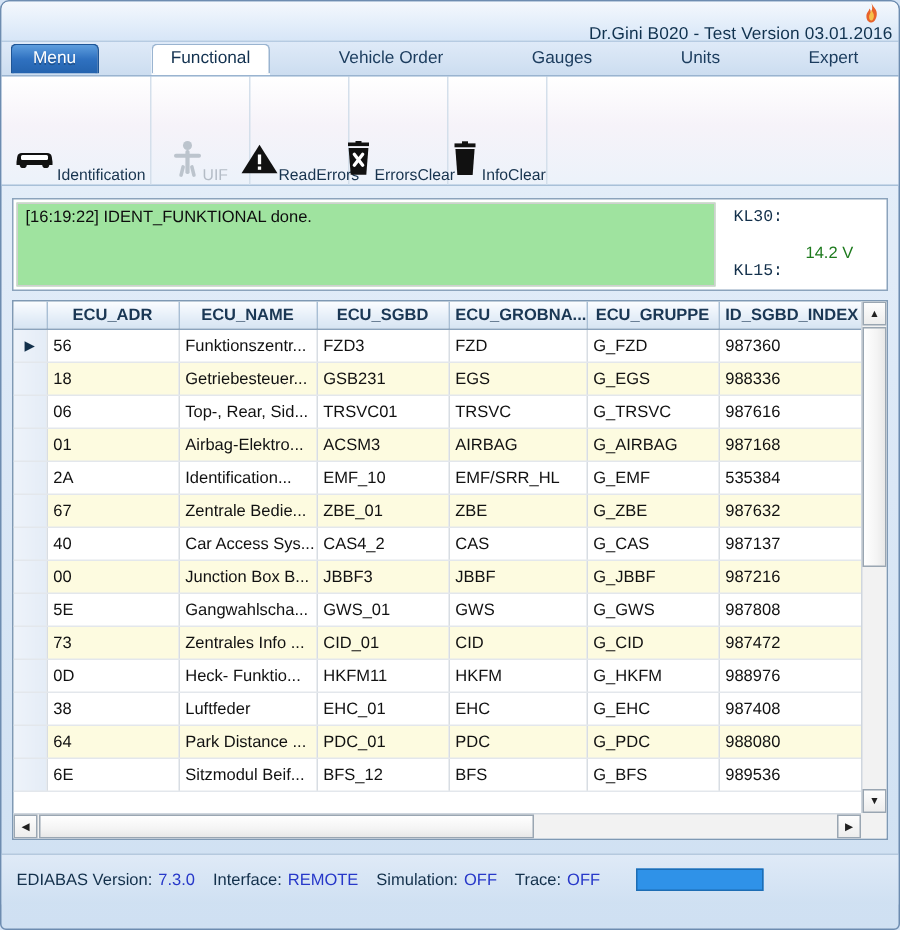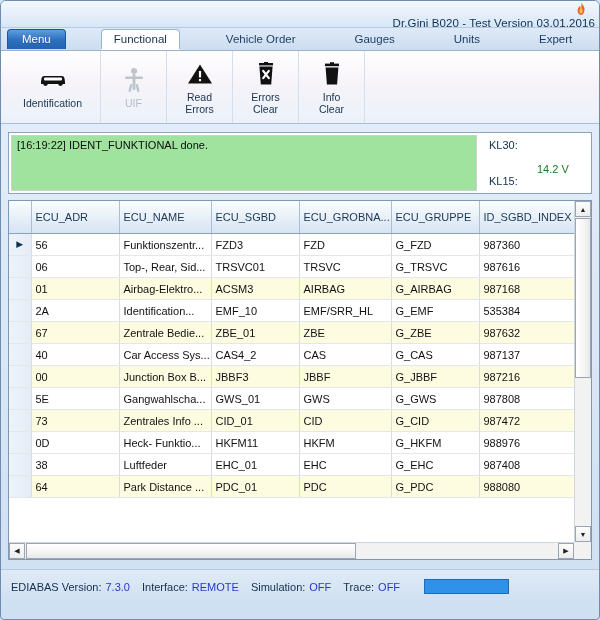--- a/index.html
+++ b/index.html
@@ -106,21 +106,21 @@
   
   .ribbon {
     height: 72px;
     background: linear-gradient(180deg,#ffffff 0%, #f6f3f9 45%, #ecf2fa 100%);
     border-bottom: 1px solid #a8c0d8;
     display: flex; align-items: stretch;
     padding-left: 4px;
   }
   .rb-item {
     width: 66px;
-    display: flex; flex-direction: column; align-items: center; justify-content: center;
+    display: flex; flex-direction: row; align-items: flex-end; justify-content: center;
     font-size: 10.5px; color: #17334e;
     text-align: center;
     line-height: 12px;
     border-right: 1px solid #d4dfeb;
     padding-top: 2px;
     box-sizing: border-box;
   }
   .rb-item.w-wide { width: 96px; }
   .rb-item.disabled { color: #b4bcc6; }
   .rb-ico { height: 26px; display:flex; align-items:center; justify-content:center; margin-bottom:4px;}
@@ -147,21 +147,21 @@
     overflow: hidden;
   }
   .voltbox {
     width: 112px;
     display: flex; flex-direction: column;
     justify-content: space-around;
     padding: 6px 4px 6px 10px;
     box-sizing: border-box;
   }
   .voltline { display: flex; font-size: 11px; }
-  .volt-label { color: #13304b; width: 48px; }
+  .volt-label { color: #13304b; width: 48px; font-family: Liberation Mono, monospace; }
   .volt-val { color: #1d7a1d; margin-top: 24px; }
 
   
   .gridwrap {
     margin: 0 7px;
     height: 360px;
     background: #ffffff;
     border: 1px solid #7f99b4;
     box-sizing: border-box;
     position: relative;
@@ -171,28 +171,28 @@
     position: absolute; left: 0; top: 0; right: 17px; bottom: 17px;
     overflow: hidden;
   }
   table.grid {
     border-collapse: collapse;
     width: 100%;
     table-layout: fixed;
     font-size: 11px;
   }
   table.grid th {
-    height: 32px;
+    height: 18px;
     background: linear-gradient(180deg,#fbfdff 0%, #e8f0f9 50%, #d6e4f2 100%);
     border-right: 1px solid #a9bfd5;
     border-bottom: 1px solid #8ba3bc;
-    font-weight: normal;
+    font-weight: bold;
     font-size: 11px;
     color: #1a3754;
-    text-align: left;
+    text-align: center;
     padding: 0 4px;
     white-space: nowrap;
     overflow: hidden;
   }
   table.grid td {
     height: 21px;
     border-right: 1px solid #d8dde3;
     border-bottom: 1px solid #e3e7ec;
     padding: 0 4px;
     white-space: nowrap;
@@ -417,20 +417,29 @@
         <tbody id="grid-body">
             <tr>
               <td class="rowhdr"><span class="rowmark">▶</span></td>
               <td>56</td>
               <td>Funktionszentr...</td>
               <td>FZD3</td>
               <td>FZD</td>
               <td>G_FZD</td>
               <td>987360</td>
             </tr>
+            <tr class="alt">
+              <td class="rowhdr"><span class="rowmark"></span></td>
+              <td>18</td>
+              <td>Getriebesteuer...</td>
+              <td>GSB231</td>
+              <td>EGS</td>
+              <td>G_EGS</td>
+              <td>988336</td>
+            </tr>
             <tr>
               <td class="rowhdr"><span class="rowmark"></span></td>
               <td>06</td>
               <td>Top-, Rear, Sid...</td>
               <td>TRSVC01</td>
               <td>TRSVC</td>
               <td>G_TRSVC</td>
               <td>987616</td>
             </tr>
             <tr class="alt">
@@ -515,20 +524,29 @@
               <td>987408</td>
             </tr>
             <tr class="alt">
               <td class="rowhdr"><span class="rowmark"></span></td>
               <td>64</td>
               <td>Park Distance ...</td>
               <td>PDC_01</td>
               <td>PDC</td>
               <td>G_PDC</td>
               <td>988080</td>
+            </tr>
+            <tr>
+              <td class="rowhdr"><span class="rowmark"></span></td>
+              <td>6E</td>
+              <td>Sitzmodul Beif...</td>
+              <td>BFS_12</td>
+              <td>BFS</td>
+              <td>G_BFS</td>
+              <td>989536</td>
             </tr>
           </tbody>
       </table>
     </div>
 
     <div class="vscroll">
       <div class="sb-btn sb-up">▲</div>
       <div class="vthumb"></div>
       <div class="sb-btn sb-down">▼</div>
     </div>

